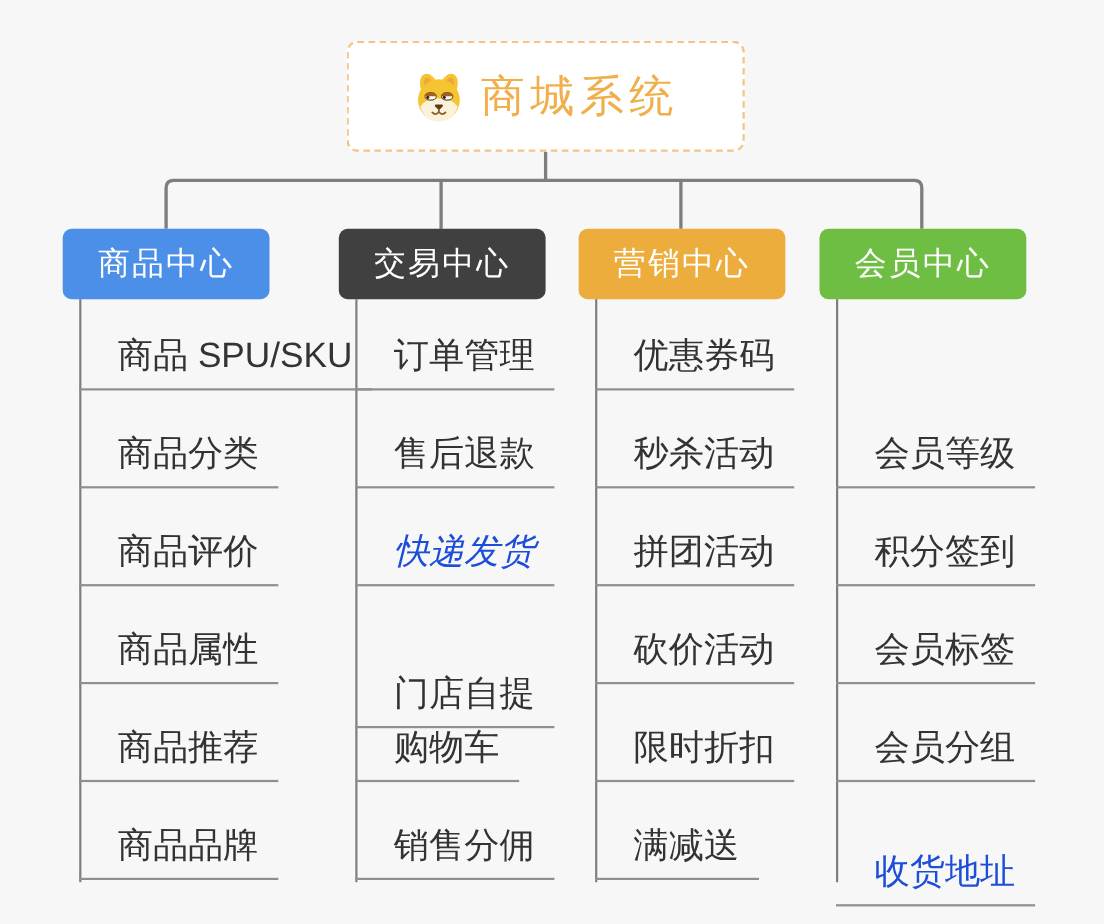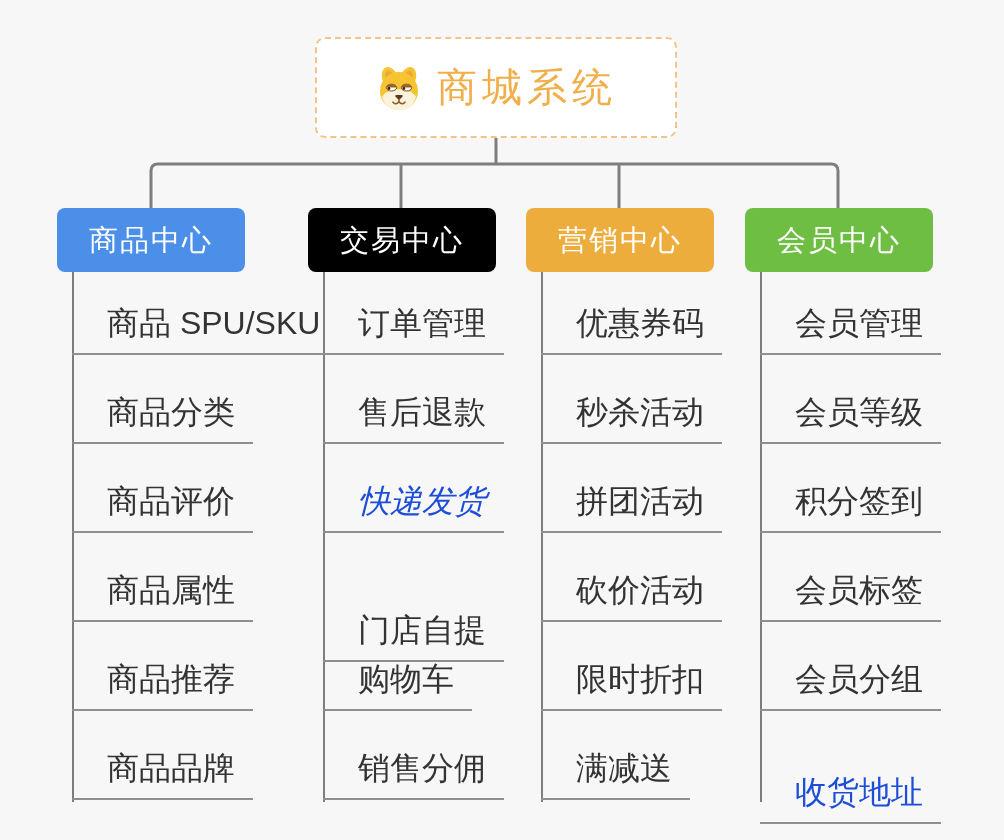--- a/index.html
+++ b/index.html
@@ -122,21 +122,21 @@
         <div class="branch-node" style="background: rgb(75, 143, 232);">商品中心</div>
         <div class="branch-trunk" style="background: rgb(126, 126, 126);"></div>
         <div class="leaf-node" style="top: 105px; border-bottom-color: rgb(143, 143, 143); color: rgb(51, 51, 51);">商品 SPU/SKU</div>
         <div class="leaf-node" style="top: 194px; border-bottom-color: rgb(143, 143, 143); color: rgb(51, 51, 51);">商品分类</div>
         <div class="leaf-node" style="top: 283px; border-bottom-color: rgb(143, 143, 143); color: rgb(51, 51, 51);">商品评价</div>
         <div class="leaf-node" style="top: 372px; border-bottom-color: rgb(143, 143, 143); color: rgb(51, 51, 51);">商品属性</div>
         <div class="leaf-node" style="top: 461px; border-bottom-color: rgb(143, 143, 143); color: rgb(51, 51, 51);">商品推荐</div>
         <div class="leaf-node" style="top: 550px; border-bottom-color: rgb(143, 143, 143); color: rgb(51, 51, 51);">商品品牌</div>
       </div>
       <div class="branch-col" style="left: 308px;">
-        <div class="branch-node" style="background: #000000;">交易中心</div>
+        <div class="branch-node" style="background: #404040;">交易中心</div>
         <div class="branch-trunk" style="background: rgb(126, 126, 126);"></div>
         <div class="leaf-node" style="top: 105px; border-bottom-color: rgb(143, 143, 143); color: rgb(51, 51, 51);">订单管理</div>
         <div class="leaf-node" style="top: 194px; border-bottom-color: rgb(143, 143, 143); color: rgb(51, 51, 51);">售后退款</div>
         <div class="leaf-node" style="top: 283px; border-bottom-color: rgb(143, 143, 143); color: #1d4ed8; font-style: italic;">快递发货</div>
         <div class="leaf-node" style="top: 372px; border-bottom-color: rgb(143, 143, 143); color: rgb(51, 51, 51); margin-top: 40px;">门店自提</div>
         <div class="leaf-node" style="top: 461px; border-bottom-color: rgb(143, 143, 143); color: rgb(51, 51, 51);">购物车</div>
         <div class="leaf-node" style="top: 550px; border-bottom-color: rgb(143, 143, 143); color: rgb(51, 51, 51);">销售分佣</div>
       </div>
       <div class="branch-col" style="left: 526px;">
         <div class="branch-node" style="background: rgb(237, 173, 61);">营销中心</div>
@@ -144,21 +144,20 @@
         <div class="leaf-node" style="top: 105px; border-bottom-color: rgb(143, 143, 143); color: rgb(51, 51, 51);">优惠券码</div>
         <div class="leaf-node" style="top: 194px; border-bottom-color: rgb(143, 143, 143); color: rgb(51, 51, 51);">秒杀活动</div>
         <div class="leaf-node" style="top: 283px; border-bottom-color: rgb(143, 143, 143); color: rgb(51, 51, 51);">拼团活动</div>
         <div class="leaf-node" style="top: 372px; border-bottom-color: rgb(143, 143, 143); color: rgb(51, 51, 51);">砍价活动</div>
         <div class="leaf-node" style="top: 461px; border-bottom-color: rgb(143, 143, 143); color: rgb(51, 51, 51);">限时折扣</div>
         <div class="leaf-node" style="top: 550px; border-bottom-color: rgb(143, 143, 143); color: rgb(51, 51, 51);">满减送</div>
       </div>
       <div class="branch-col" style="left: 745px;">
         <div class="branch-node" style="background: rgb(110, 190, 68);">会员中心</div>
         <div class="branch-trunk" style="background: rgb(126, 126, 126);"></div>
-        <div class="leaf-node" style="top: 105px; border-bottom-color: rgb(143, 143, 143); color: rgb(51, 51, 51);">会员管理</div>
         <div class="leaf-node" style="top: 194px; border-bottom-color: rgb(143, 143, 143); color: rgb(51, 51, 51);">会员等级</div>
         <div class="leaf-node" style="top: 283px; border-bottom-color: rgb(143, 143, 143); color: rgb(51, 51, 51);">积分签到</div>
         <div class="leaf-node" style="top: 372px; border-bottom-color: rgb(143, 143, 143); color: rgb(51, 51, 51);">会员标签</div>
         <div class="leaf-node" style="top: 461px; border-bottom-color: rgb(143, 143, 143); color: rgb(51, 51, 51);">会员分组</div>
         <div class="leaf-node" style="top: 574px; border-bottom-color: rgb(143, 143, 143); color: #1d4ed8;">收货地址</div>
       </div>
     </div>
 </div>
 
 </body></html>

